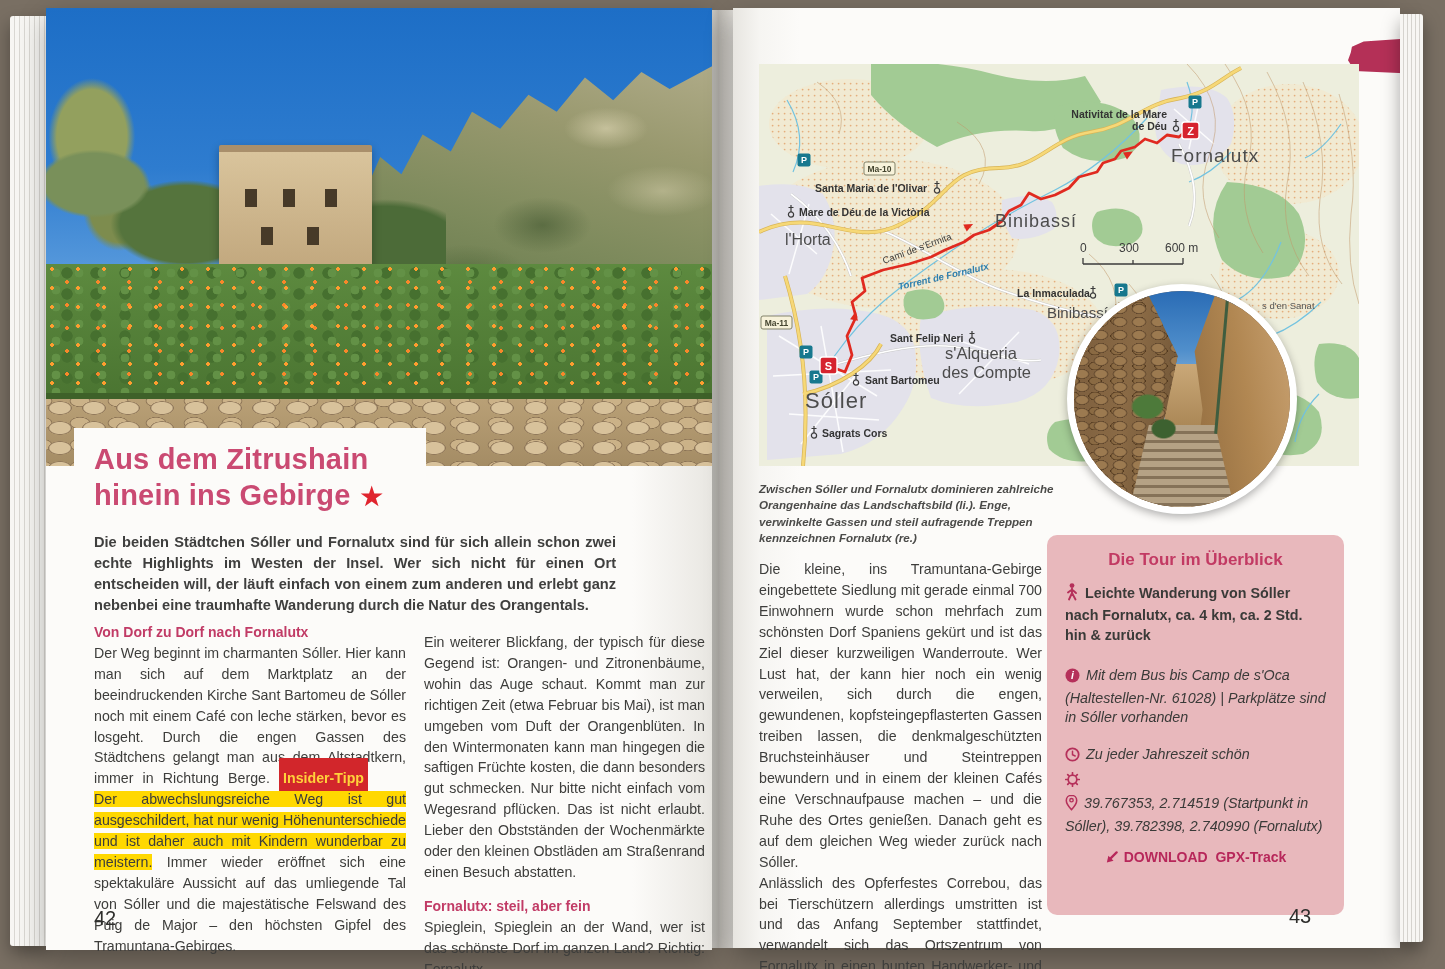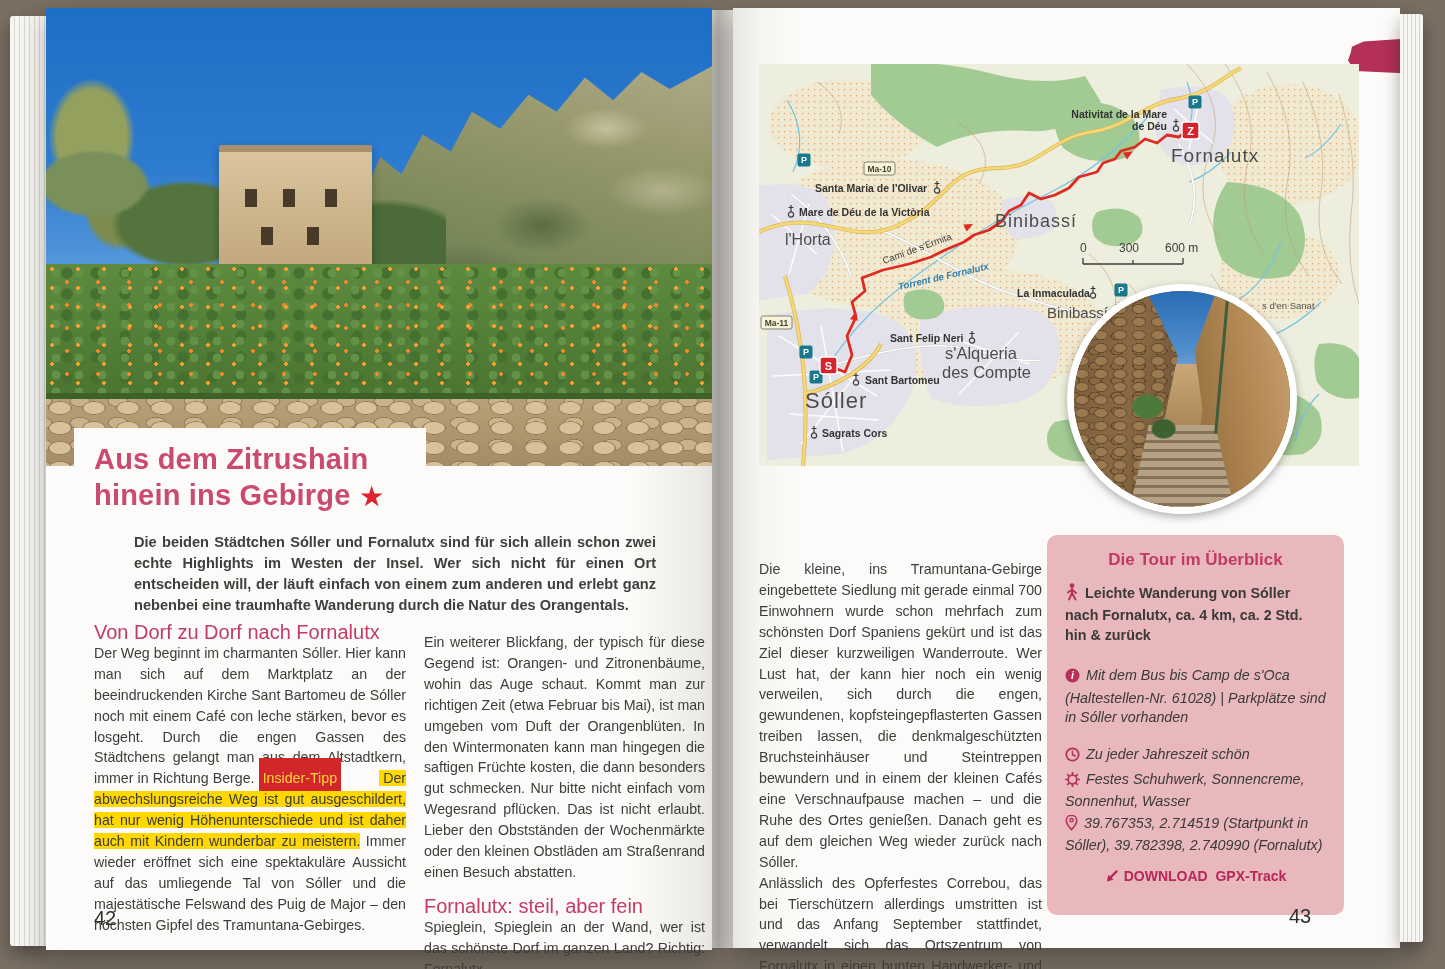--- a/index.html
+++ b/index.html
@@ -61,27 +61,27 @@
       radial-gradient(circle 9px at 16px 6px,#46702f 60%,transparent 66%) 5px 3px/29px 21px,
       linear-gradient(180deg,#5d8a3f,#4a7431);}
   .wall{position:absolute;left:0;top:84%;width:100%;height:16%;
     background:radial-gradient(ellipse 16px 9px at 14px 9px,#d8c29b 62%,#8f775a 72%,transparent 76%) 0 0/34px 20px,
       radial-gradient(ellipse 14px 8px at 24px 16px,#cbb288 62%,#846c4f 72%,transparent 76%) 10px 8px/38px 22px,
       linear-gradient(180deg,#b9a076,#a28a63);
     border-top:6px solid #3e6129;}
   .title-card{left:28px;top:420px;width:352px;height:96px;background:#fcfbf9;padding:13px 0 0 20px;box-sizing:border-box;}
   .title{font-size:29px;line-height:36px;font-weight:bold;color:#ca4a72;letter-spacing:.2px;}
   .star{color:#e0242e;font-size:25px;margin-left:10px;}
-  .intro{left:48px;top:524px;width:522px;font-size:14.6px;line-height:21px;font-weight:bold;color:#3f3f3e;text-align:justify;hyphens:auto;margin-left:40px;}
+  .intro{left:48px;top:524px;width:522px;font-size:14.6px;line-height:21px;font-weight:bold;color:#3f3f3e;text-align:justify;hyphens:auto;}
   .col{top:614px;font-size:14.2px;line-height:20.9px;color:#3d3d3b;text-align:justify;hyphens:auto;}
   .col1{left:48px;width:312px;}
   .col2{left:378px;width:281px;margin-top:10px;}
-  .colhead{font-size:20px;font-weight:normal;color:#c13b66;margin:0 0 7px 0;text-align:left;}
+  .colhead{font-size:14px;font-weight:bold;color:#c13b66;margin:0 0 7px 0;text-align:left;}
   .col p{margin:0;}
-  .badge{background:#d2262b;color:#ffd23b;font-weight:normal;padding:12px 4px;}
+  .badge{background:#d2262b;color:#ffd23b;font-weight:bold;padding:12px 4px;}
   .hl{background:#ffd800;margin-left:38px;}
   .pagenum{font-size:20px;font-weight:normal;color:#2f2f2d;}
   .pagenum-l{left:48px;top:899px;}
   .pagenum-r{left:556px;top:897px;}
 
   
   .kicker-row{top:31px;left:0;width:592px;text-align:right;font-size:14.5px;font-weight:bold;letter-spacing:.6px;margin-top:26px;}
   .kicker{color:#c23a63;}
   .kicker-sec{color:#a81e4d;margin-left:9px;}
   .tab{left:615px;top:30px;width:56px;height:36px;background:#b43057;
@@ -376,20 +376,21 @@
   <div class="abs inset-circle">
     <div class="alley-sky"></div>
     <div class="alley-mid"></div>
     <div class="alley-left"></div>
     <div class="alley-right"></div>
     <div class="alley-steps"></div>
     <div class="alley-plant"></div>
     <div class="alley-pipe"></div>
   </div>
 
+  <div class="abs caption">Zwischen Sóller und Fornalutx dominieren zahlreiche Orangenhaine das Landschaftsbild (li.). Enge, verwinkelte Gassen und steil aufragende Treppen kennzeichnen Fornalutx (re.)</div>
 
   <div class="abs rbody">
     <p>Die kleine, ins Tramuntana-Gebirge eingebettete Siedlung mit gerade einmal 700 Einwohnern wurde schon mehrfach zum schönsten Dorf Spaniens gekürt und ist das Ziel dieser kurzweiligen Wanderroute. Wer Lust hat, der kann hier noch ein wenig verweilen, sich durch die engen, gewundenen, kopfsteingepflasterten Gassen treiben lassen, die denkmalgeschützten Bruchsteinhäuser und Steintreppen bewundern und in einem der kleinen Cafés eine Verschnaufpause machen – und die Ruhe des Ortes genießen. Danach geht es auf dem gleichen Weg wieder zurück nach Sóller.</p>
     <p>Anlässlich des Opferfestes Correbou, das bei Tierschützern allerdings umstritten ist und das Anfang September stattfindet, verwandelt sich das Ortszentrum von Fornalutx in einen bunten Handwerker- und Kunstmarkt.</p>
   </div>
 
   <div class="abs infobox">
     <p class="ibx-title">Die Tour im Überblick</p>
 
     <p class="ibx-item b mb-lg">
@@ -420,21 +421,21 @@
     </p>
 
     <p class="ibx-item i mb-xs">
       <span class="ibx-icon">
         <svg width="15" height="15" viewBox="0 0 16 16">
             <circle cx="8" cy="8" r="4.6" fill="none" stroke="#b5305a" stroke-width="1.8"></circle>
             <g stroke="#b5305a" stroke-width="1.8" stroke-linecap="round">
               <path d="M8,0.8 V2.6 M8,13.4 V15.2 M0.8,8 H2.6 M13.4,8 H15.2 M2.9,2.9 L4.2,4.2 M11.8,11.8 L13.1,13.1 M13.1,2.9 L11.8,4.2 M4.2,11.8 L2.9,13.1"></path>
             </g>
           </svg>
-      </span><span>Festes Schuhwerk, Sonnencreme, Sonnenhut, Wasser</span>
+      </span>
     </p>
 
     <p class="ibx-item i">
       <span class="ibx-icon">
         <svg width="13" height="17" viewBox="0 0 16 20">
             <path d="M8,1.2 C4.2,1.2 1.6,4 1.6,7.5 C1.6,12 8,18.8 8,18.8 C8,18.8 14.4,12 14.4,7.5 C14.4,4 11.8,1.2 8,1.2 z" fill="none" stroke="#b5305a" stroke-width="1.9"></path>
             <circle cx="8" cy="7.2" r="2.1" fill="none" stroke="#b5305a" stroke-width="1.7"></circle>
           </svg>
       </span><span>39.767353, 2.714519 (Startpunkt in Sóller), 39.782398, 2.740990 (Fornalutx)</span>
     </p>

